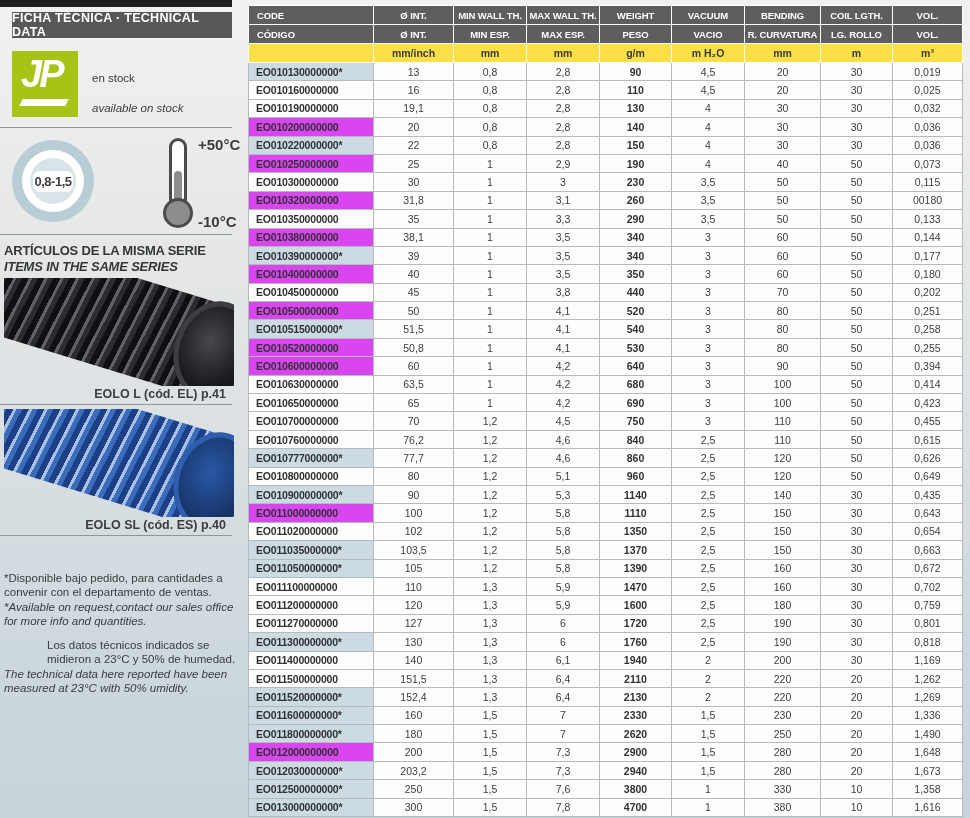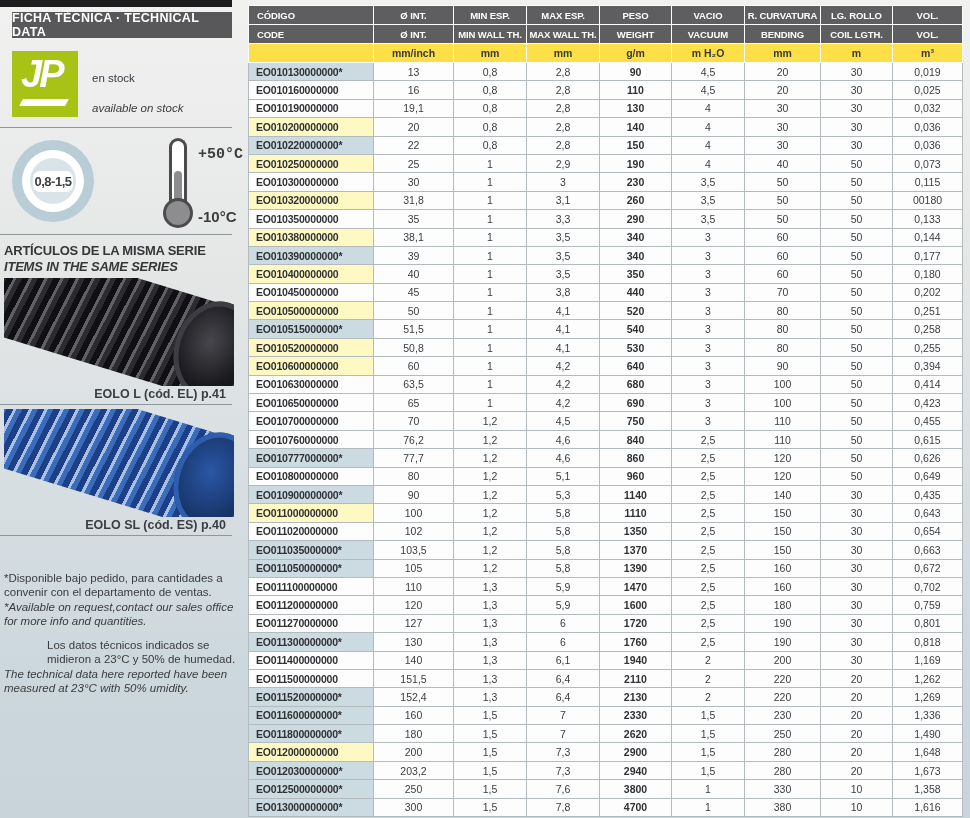--- a/index.html
+++ b/index.html
@@ -37,22 +37,22 @@
   .ringlabel{position:relative;z-index:2;background:#fff;border-radius:7px;padding:3px 2px;
     font-weight:bold;font-size:13px;color:#3e4043;letter-spacing:-0.5px;}
   .thermo-wrap{position:absolute;left:158px;top:0;width:90px;height:96px;}
   .thermometer{position:absolute;left:4px;top:0;width:32px;height:94px;}
   .stem{position:absolute;left:7px;top:2px;width:12px;height:66px;background:#fff;
     border:3px solid #4b4b4e;border-bottom:none;border-radius:9px 9px 0 0;}
   .mercury{position:absolute;left:2px;bottom:-2px;width:8px;height:38px;background:#8d8d90;border-radius:4px 4px 0 0;}
   .bulb{position:absolute;left:1px;bottom:2px;width:24px;height:24px;border-radius:50%;
     background:#8d8d90;border:3px solid #4b4b4e;}
   .temps{position:absolute;left:40px;top:0;font-weight:bold;font-size:15px;color:#3a3c3e;}
-  .temp-high{margin-top:10px;font-family:Liberation Mono, monospace;}
-  .temp-low{margin-top:45px;}
+  .temp-high{margin-top:0;}
+  .temp-low{margin-top:60px;}
   .sep2{margin-top:2px;}
   .series-title{margin:8px 0 0 4px;font-weight:bold;font-size:13px;color:#343638;letter-spacing:-0.2px;}
   .series-title.en{margin-top:1px;}
   .series-block{margin-top:4px;}
   .hose{position:relative;height:108px;width:230px;margin-left:4px;overflow:hidden;}
   .tube{position:absolute;left:-45px;top:-34px;width:300px;height:96px;border-radius:48px;
     transform:rotate(17deg);transform-origin:60px 48px;}
   .dark .tube{background:repeating-linear-gradient(100deg,#606066 0 3px,#2c2c30 3px 8px,#101013 8px 14px);}
   .blue .tube{background:repeating-linear-gradient(100deg,#a9c0e4 0 3px,#3a6cbc 3px 8px,#1d3f85 8px 14px);}
   .mouth{position:absolute;right:-4px;top:-3px;width:80px;height:100px;border-radius:50%;}
@@ -69,21 +69,21 @@
   th,td{overflow:hidden;white-space:nowrap;}
   th.hd{background:#5e5e61;color:#fff;font-weight:bold;font-size:9.5px;
     border:1px solid #fdfdfd;height:16px;text-align:center;letter-spacing:-0.1px;}
   th.hd.code-col{text-align:left;padding-left:8px;}
   tr.units th{background:#fde047;color:#37393b;font-weight:bold;font-size:10.5px;
     border:1px solid #fdfdfd;height:16px;text-align:center;}
   td{border:1px solid #b3bbbf;background:#fdfdfd;height:17.4px;
     font-size:10.5px;color:#3a3c3f;text-align:center;padding:0;}
   td.code{font-weight:bold;text-align:left;padding-left:7px;color:#2f3134;font-size:10.5px;letter-spacing:-0.2px;}
   td.weight{font-weight:bold;color:#2f3134;}
-  td.hl-green{background:#fef9c3;}
+  td.hl-green{background:#d946ef;}
   td.hl-blue{background:#ccdbe2;}
 </style>
 </head>
 <body>
 
 <div class="page">
 
   <aside class="sidebar">
     <div class="topstrip"></div>
 
@@ -162,39 +162,39 @@
           <col style="width:73px">
         <col style="width:73px">
           <col style="width:72px">
           <col style="width:73px">
         <col style="width:76px">
           <col style="width:72px">
           <col style="width:70px">
       </colgroup>
       <thead>
           <tr>
+            <th class="hd code-col">CODE</th>
+            <th class="hd">Ø INT.</th>
+            <th class="hd">MIN WALL TH.</th>
+            <th class="hd">MAX WALL TH.</th>
+            <th class="hd">WEIGHT</th>
+            <th class="hd">VACUUM</th>
+            <th class="hd">BENDING</th>
+            <th class="hd">COIL LGTH.</th>
+            <th class="hd">VOL.</th>
+          </tr>
+          <tr>
             <th class="hd code-col">CÓDIGO</th>
             <th class="hd">Ø INT.</th>
             <th class="hd">MIN ESP.</th>
             <th class="hd">MAX ESP.</th>
             <th class="hd">PESO</th>
             <th class="hd">VACIO</th>
             <th class="hd">R. CURVATURA</th>
             <th class="hd">LG. ROLLO</th>
-            <th class="hd">VOL.</th>
-          </tr>
-          <tr>
-            <th class="hd code-col">CODE</th>
-            <th class="hd">Ø INT.</th>
-            <th class="hd">MIN WALL TH.</th>
-            <th class="hd">MAX WALL TH.</th>
-            <th class="hd">WEIGHT</th>
-            <th class="hd">VACUUM</th>
-            <th class="hd">BENDING</th>
-            <th class="hd">COIL LGTH.</th>
             <th class="hd">VOL.</th>
           </tr>
           <tr class="units">
             <th class="unit"></th>
             <th class="unit">mm/inch</th>
             <th class="unit">mm</th>
             <th class="unit">mm</th>
             <th class="unit">g/m</th>
             <th class="unit">m H₂O</th>
             <th class="unit">mm</th>

